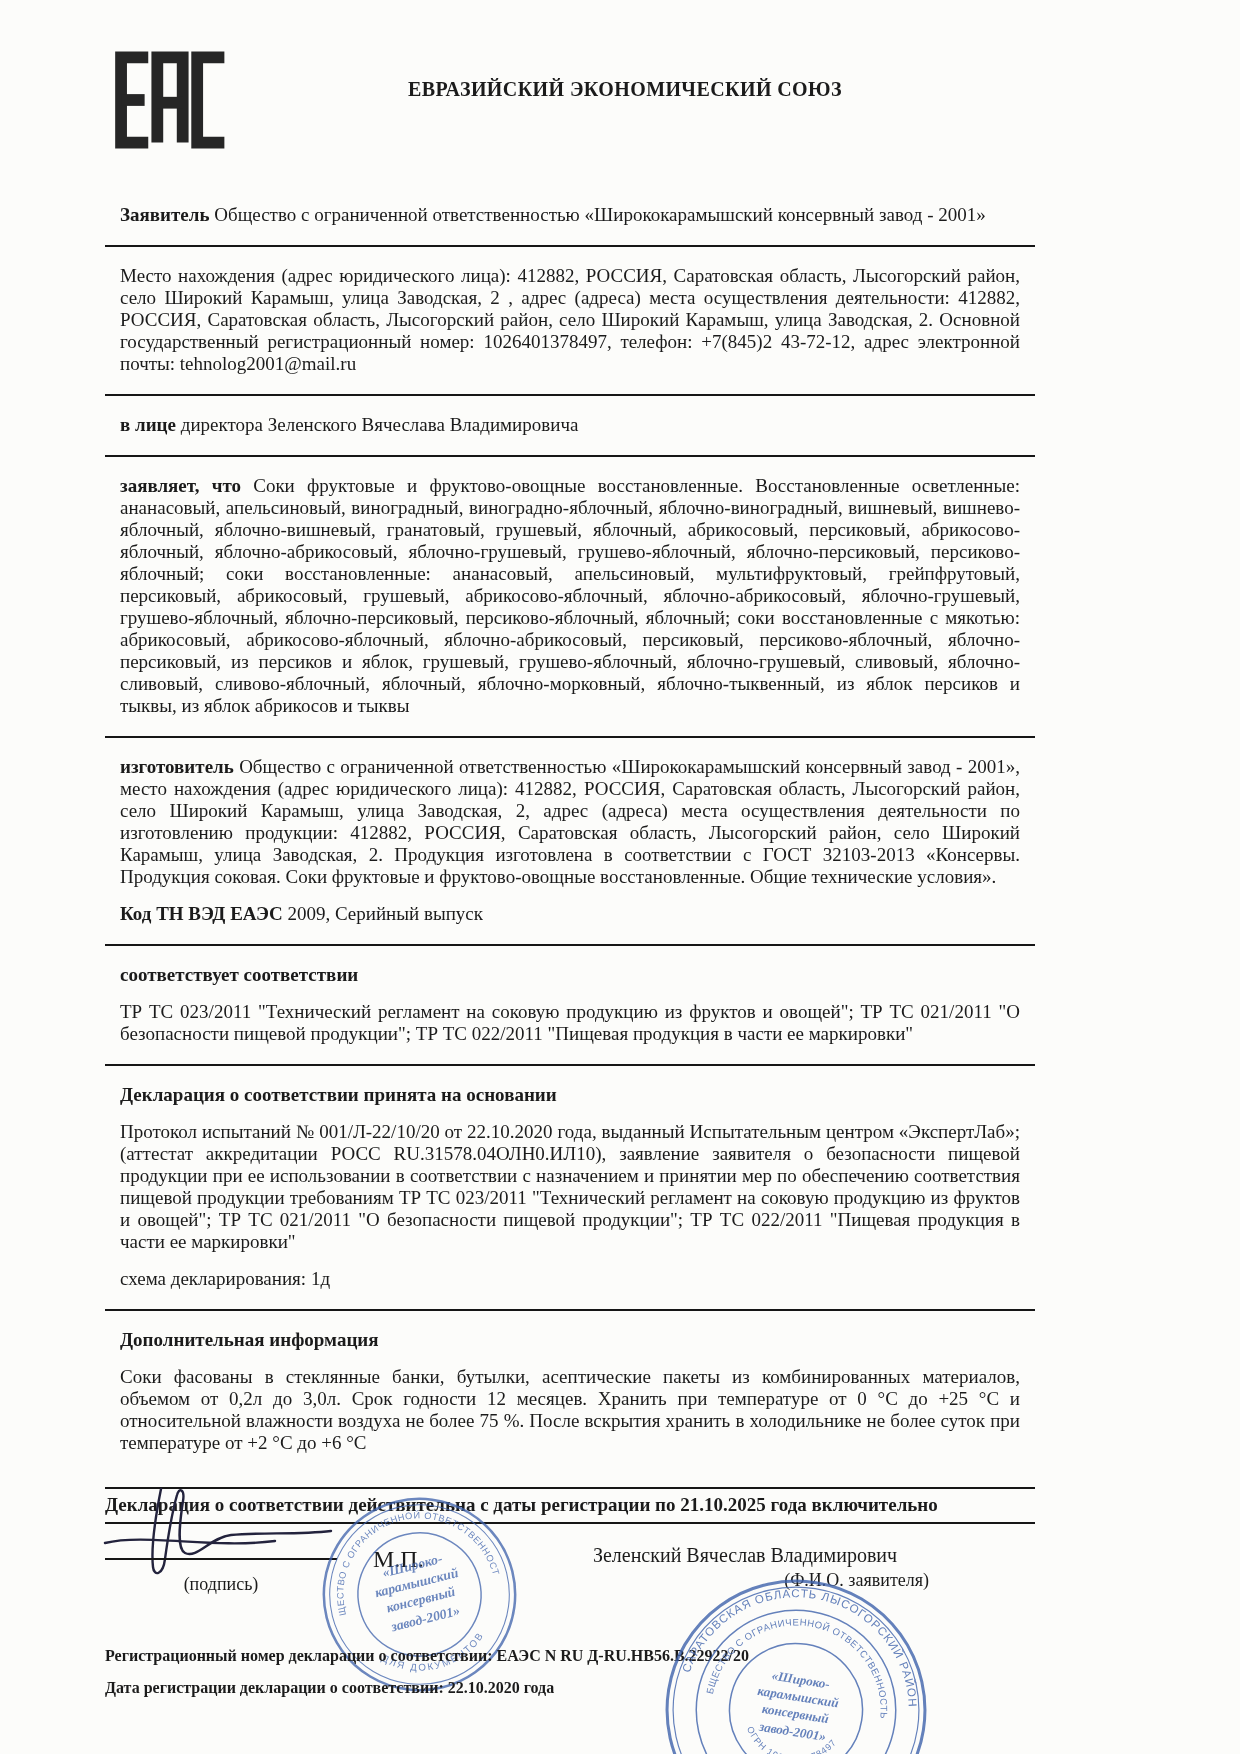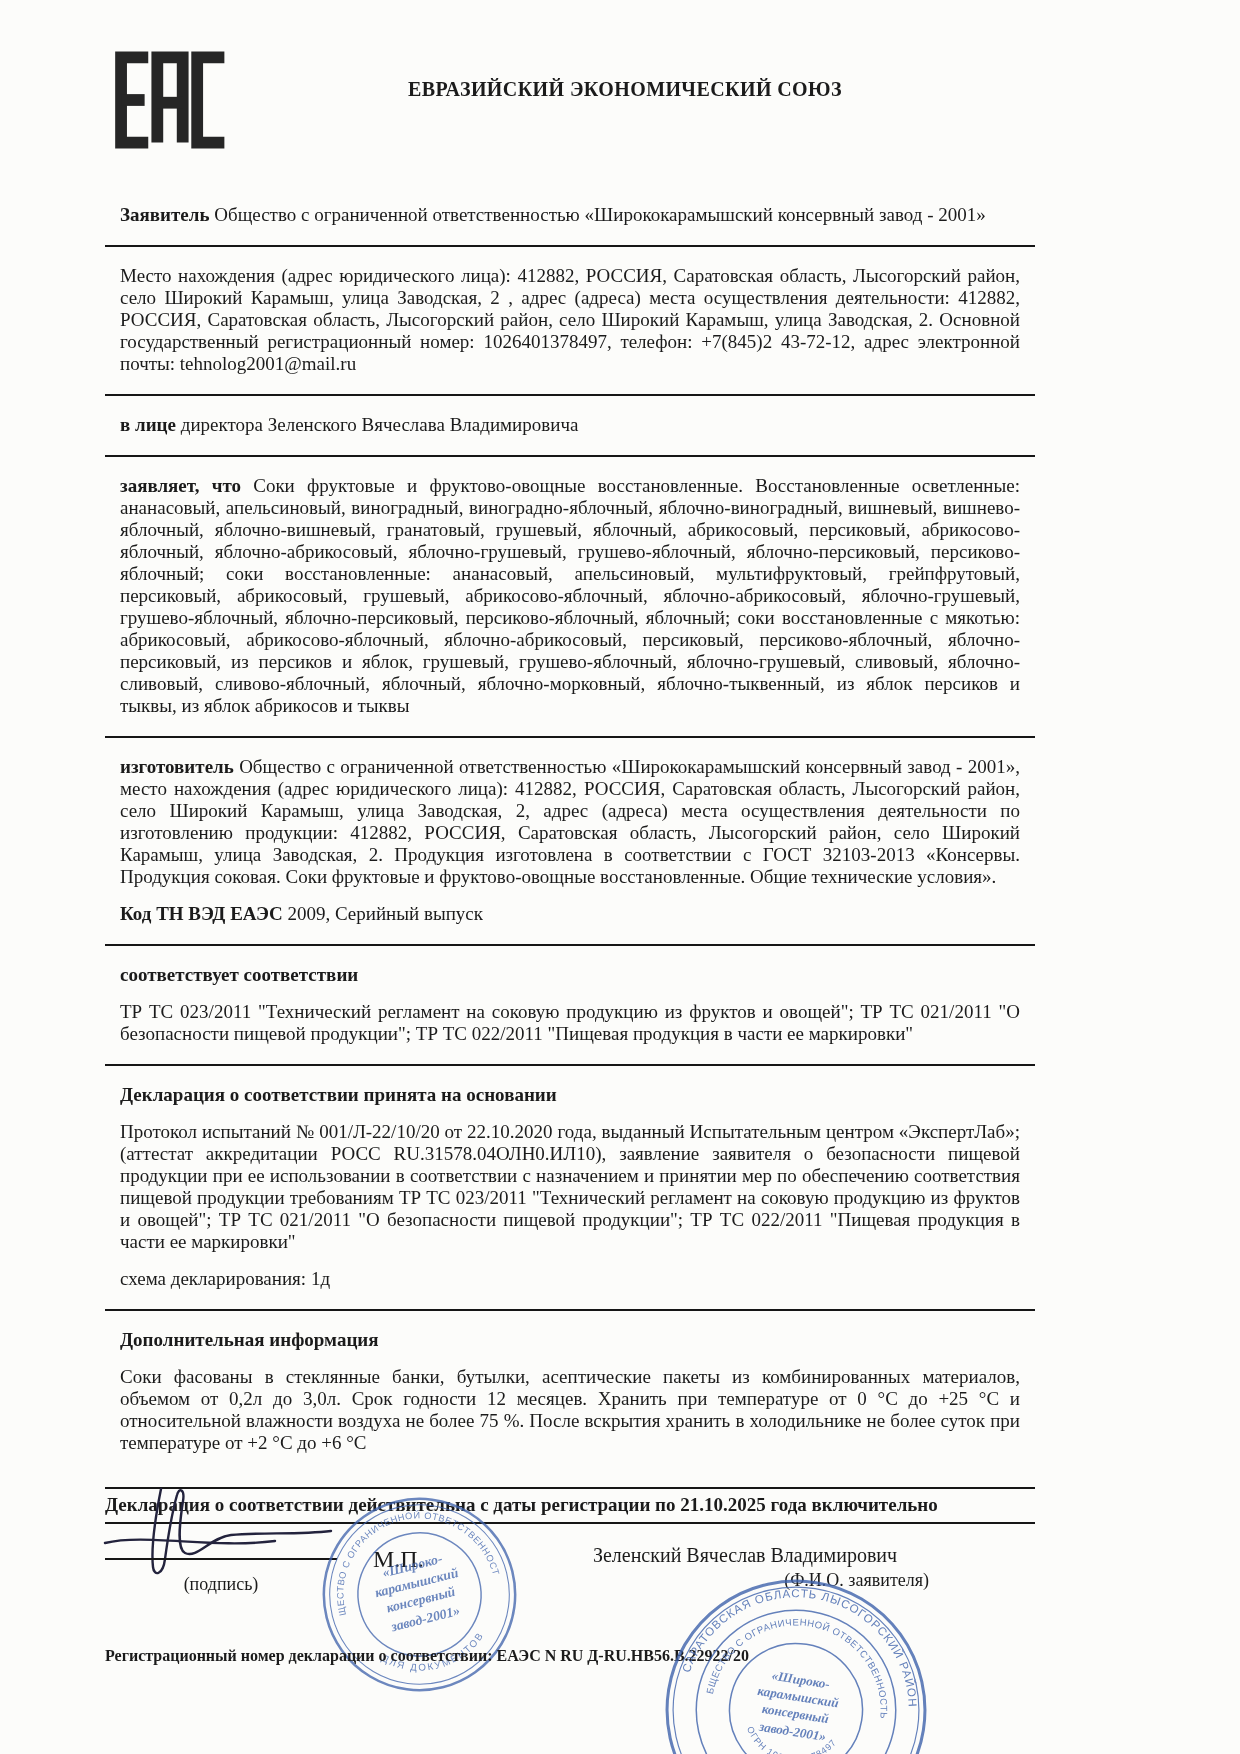--- a/index.html
+++ b/index.html
@@ -150,20 +150,21 @@
           <text class="script" x="0" y="30" text-anchor="middle" font-size="14">завод-2001»</text>
         </g>
       </svg>
 
       <div class="declarant-name">Зеленский Вячеслав Владимирович</div>
       <div class="declarant-caption">(Ф.И.О. заявителя)</div>
     </div>
 
     <div class="reg-block">
       <p>Регистрационный номер декларации о соответствии: ЕАЭС N RU Д-RU.НВ56.В.22922/20</p>
+      <p>Дата регистрации декларации о соответствии: 22.10.2020 года</p>
 
       <svg class="stamp stamp-large" viewBox="-135 -135 270 270" style="color: rgb(63, 99, 172);">
         <defs>
           <path id="l-outer-top" d="M -112,0 A 112,112 0 0 1 112,0"></path>
           <path id="l-outer-bot" d="M -112,0 A 112,112 0 0 0 112,0"></path>
           <path id="l-inner-top" d="M -84,0 A 84,84 0 0 1 84,0"></path>
           <path id="l-inner-bot" d="M -84,0 A 84,84 0 0 0 84,0"></path>
           <path id="l-ogrn-bot" d="M -52,0 A 52,52 0 0 0 52,0"></path>
         </defs>
         <g fill="none" stroke="currentColor">

